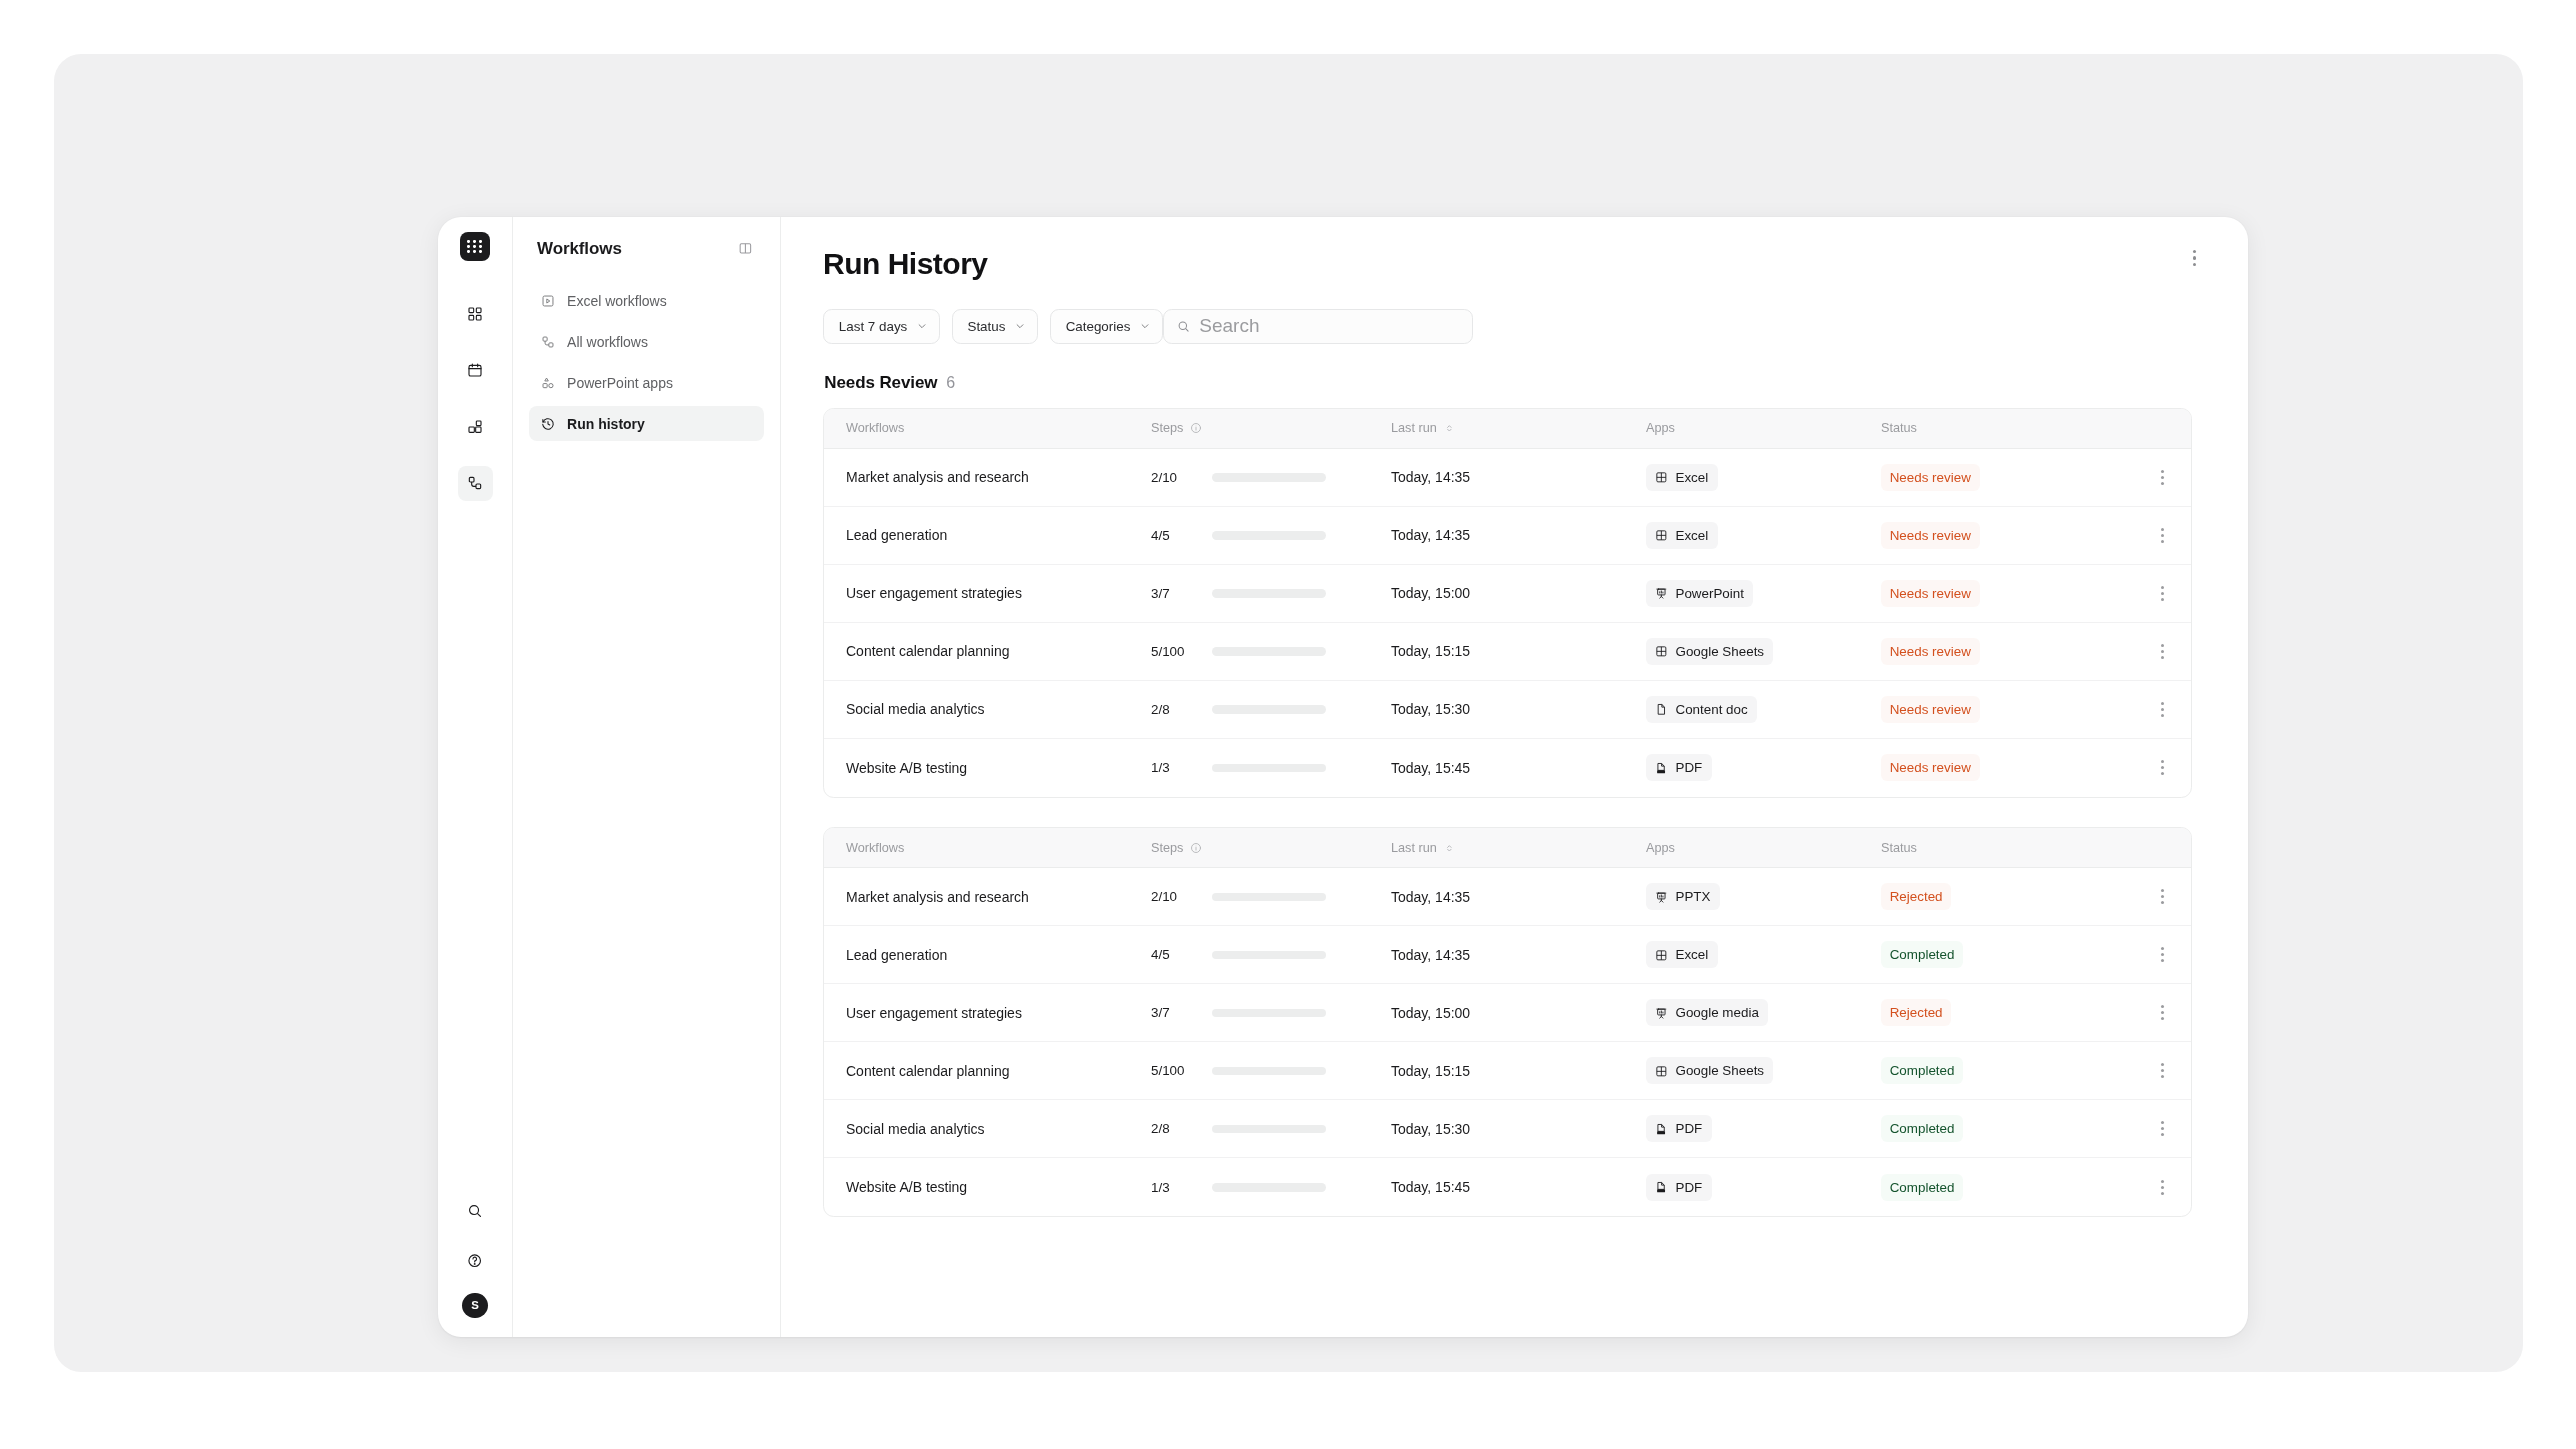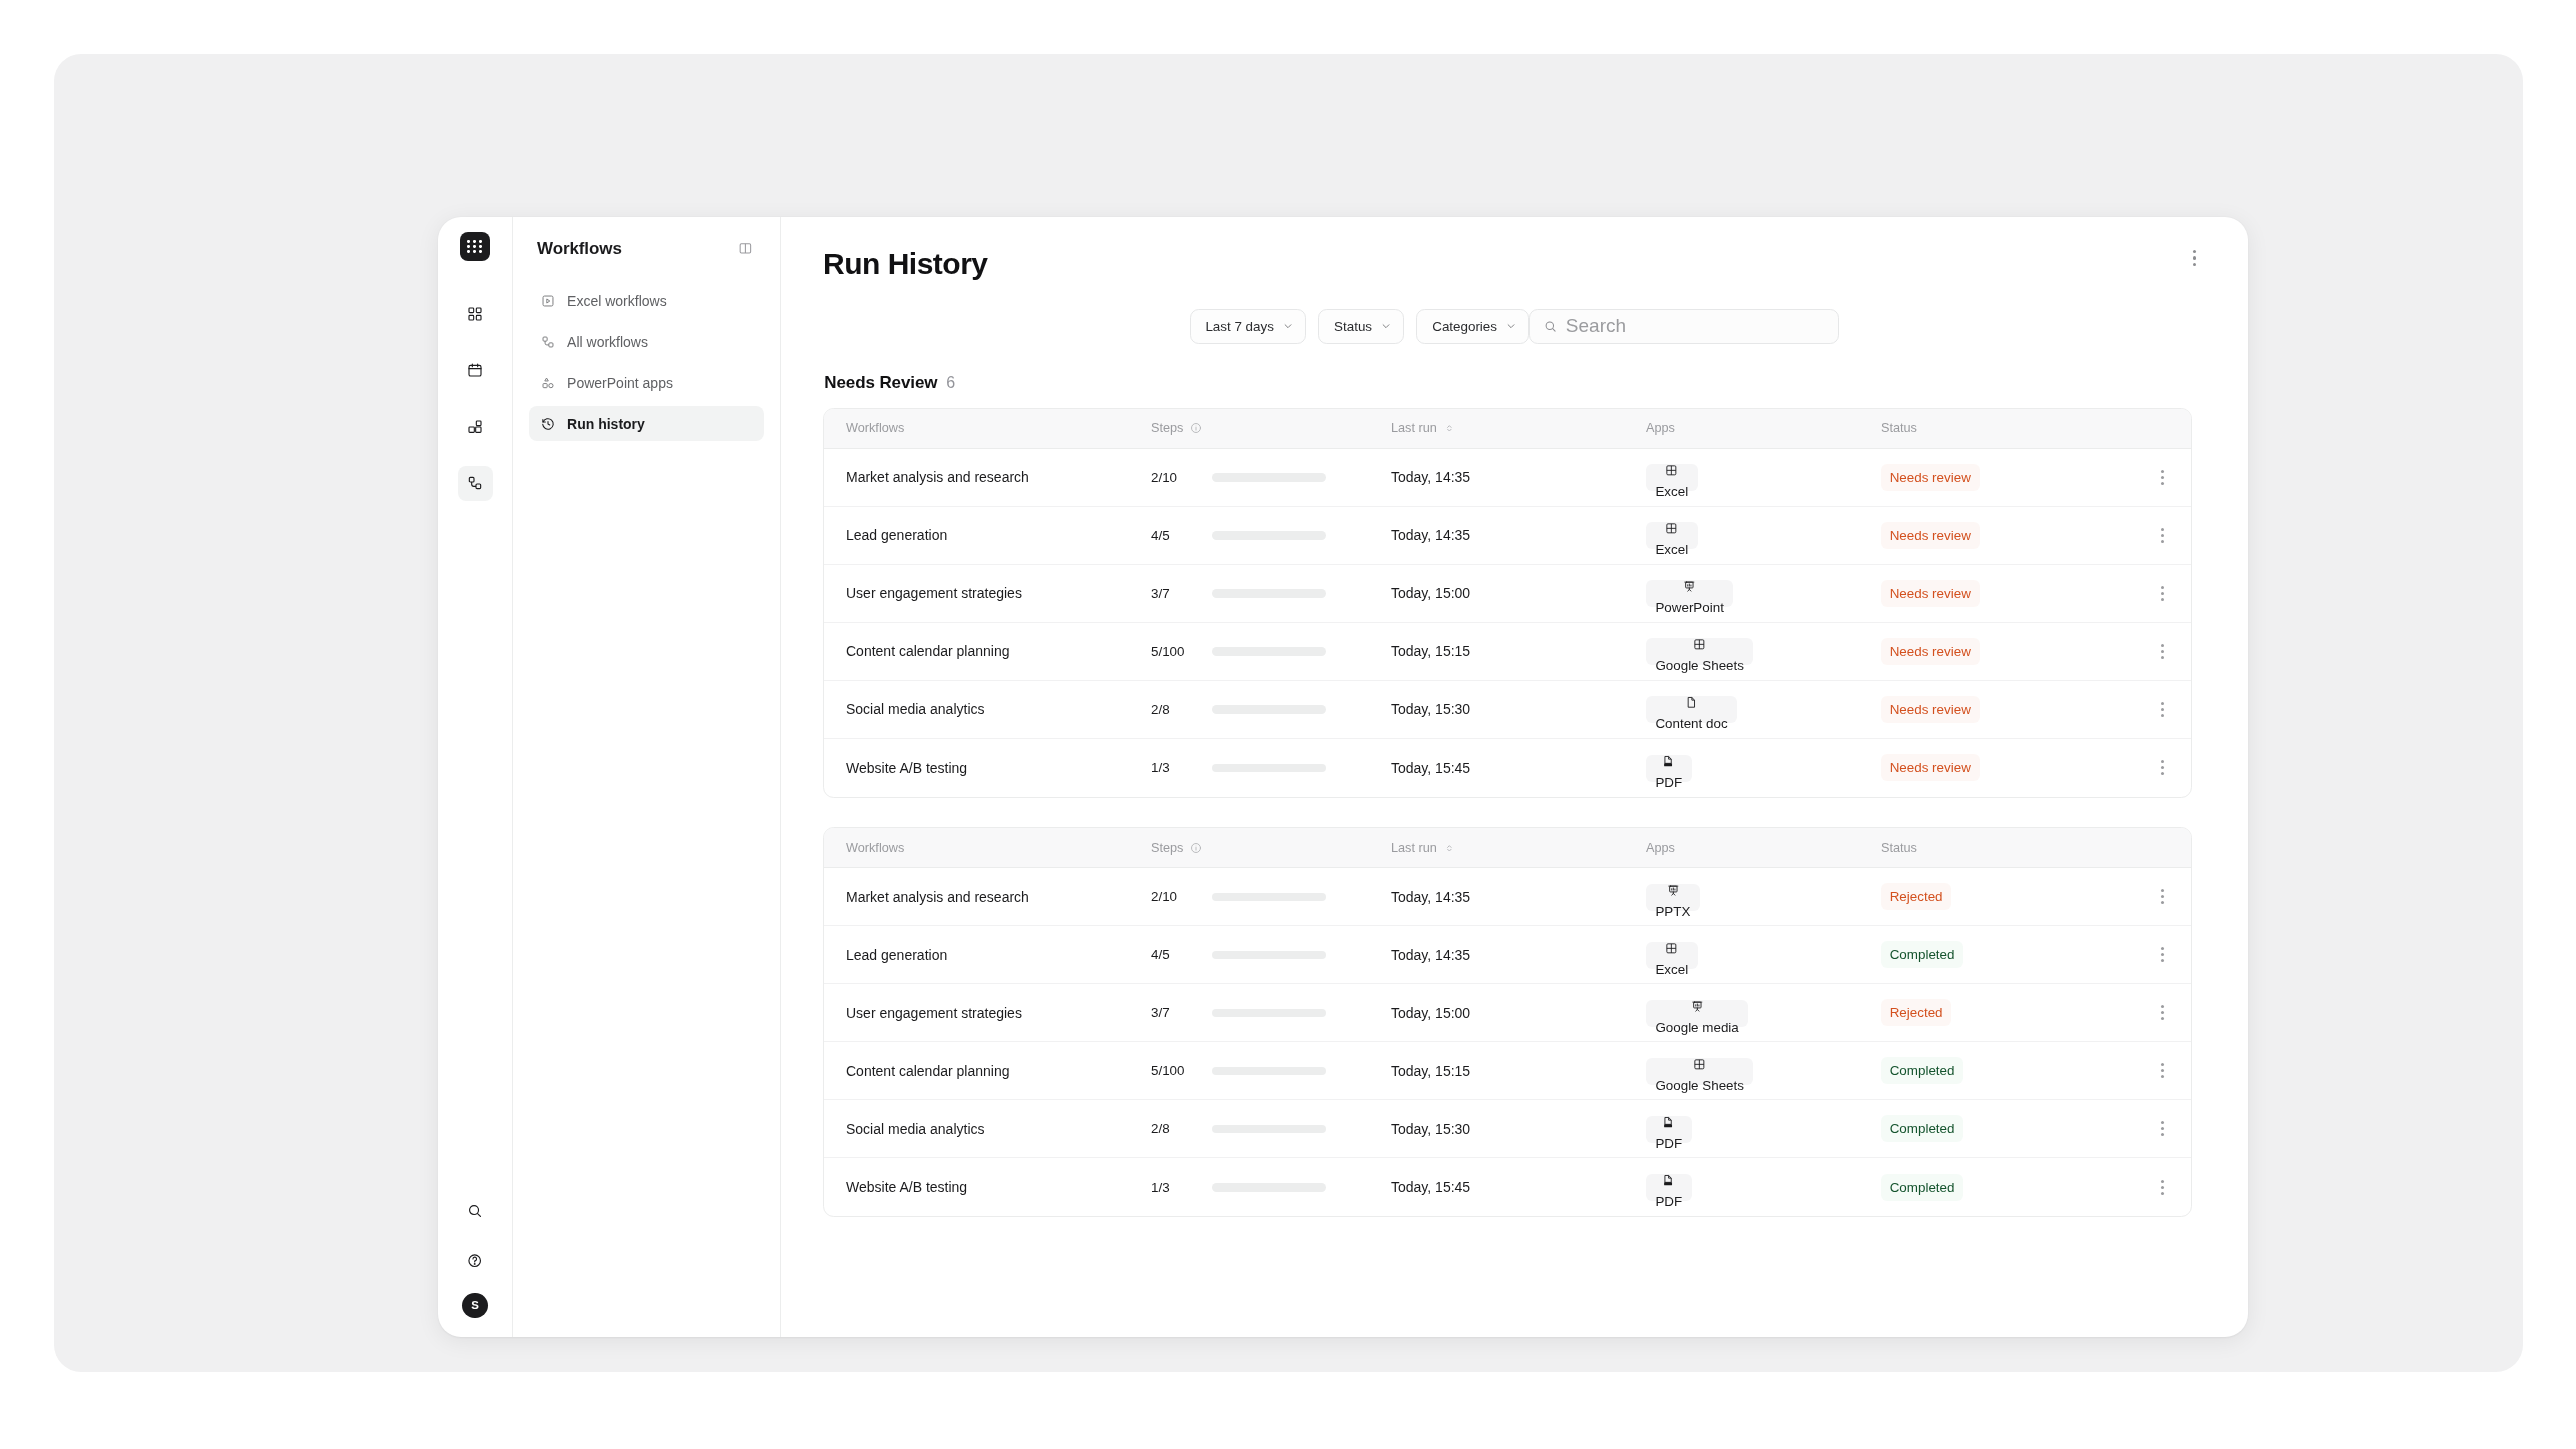--- a/index.html
+++ b/index.html
@@ -105,21 +105,21 @@
     flex: 1;
     padding: 29.5px 42px 0 42px;
     position: relative;
     overflow: hidden;
   }
   .main-head { display: flex; align-items: flex-start; justify-content: space-between; }
   .page-title { font-size: 30px; font-weight: 700; color: #111113; letter-spacing: -0.5px; line-height: 1; padding-top: 2.7px; }
   .kebab { width: 23px; height: 23px; display: flex; flex-direction: column; align-items: center; justify-content: center; gap: 3.4px; cursor: pointer; }
   .kebab i { width: 3.4px; height: 3.4px; border-radius: 50%; background: #8c8d90; display: block; }
 
-  .filters-row { display: flex; align-items: center; justify-content: center; margin-top: 29.5px; }
+  .filters-row { display: flex; align-items: center; justify-content: flex-start; margin-top: 29.5px; }
   .filters { display: flex; gap: 12px; }
   .chip {
     height: 35px;
     padding: 0 12px 0 14.8px;
     border: 0.7px solid #e6e7e8;
     background: #fdfdfd;
     border-radius: 8.7px;
     display: flex; align-items: center; gap: 9.4px;
     font-size: 13.4px; color: #2a2b2e;
     cursor: pointer;
@@ -173,21 +173,21 @@
   .info-ico, .sort-ico { color: #b4b5b8; display: flex; align-items: center; }
 
   .steps-num { font-size: 13.4px; color: #1b1b1d; min-width: 46px; }
   .pbar { width: 114px; height: 8.7px; border-radius: 4.7px; background: #eceded; overflow: hidden; }
   .pfill { height: 100%; border-radius: 4.7px; }
 
   .apptag {
     display: inline-flex; align-items: center; gap: 7.4px;
     height: 27px; padding: 0 9.4px;
     background: #f5f5f6; border-radius: 6px;
-    font-size: 13.4px; color: #1b1b1d; flex-direction: column;
+    font-size: 13.4px; color: #1b1b1d;
   }
   .apptag .ai { display: flex; align-items: center; color: #1b1b1d; }
 
   .statustag {
     display: inline-flex; align-items: center;
     height: 27px; padding: 0 8.7px;
     border-radius: 6px;
     font-size: 13.4px;
   }
   .st-review    { color: #d3501e; background: rgba(211,80,30,.045); }

